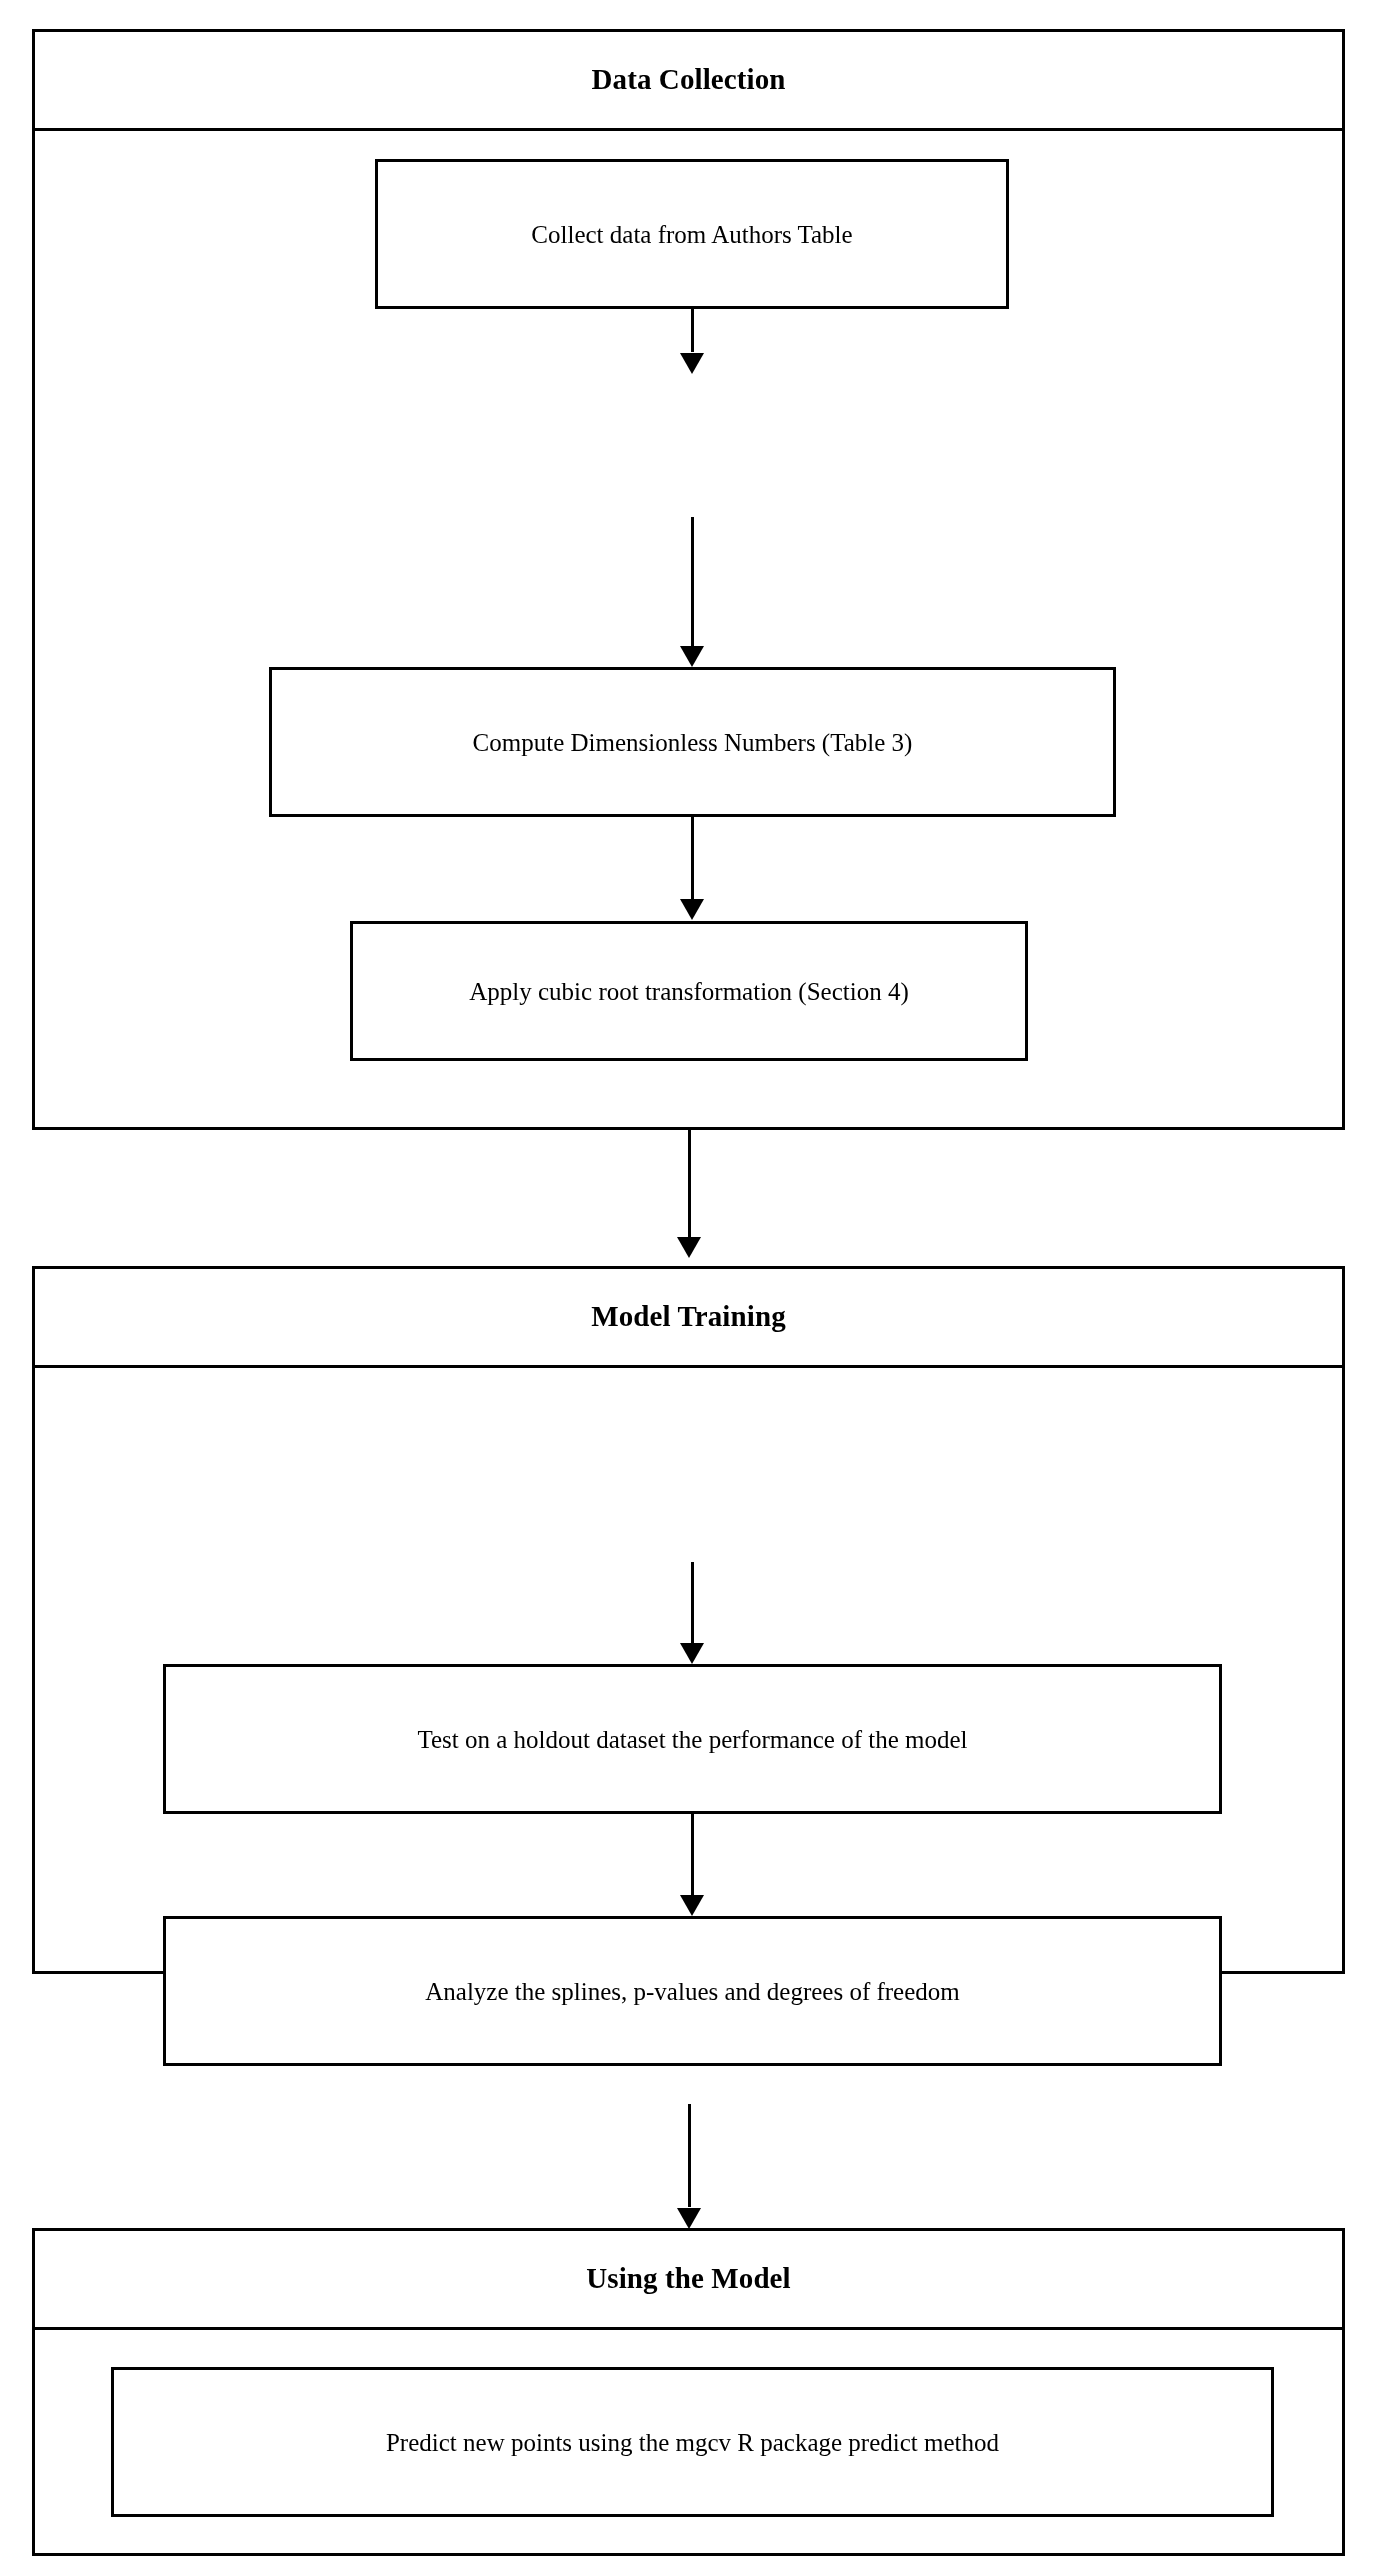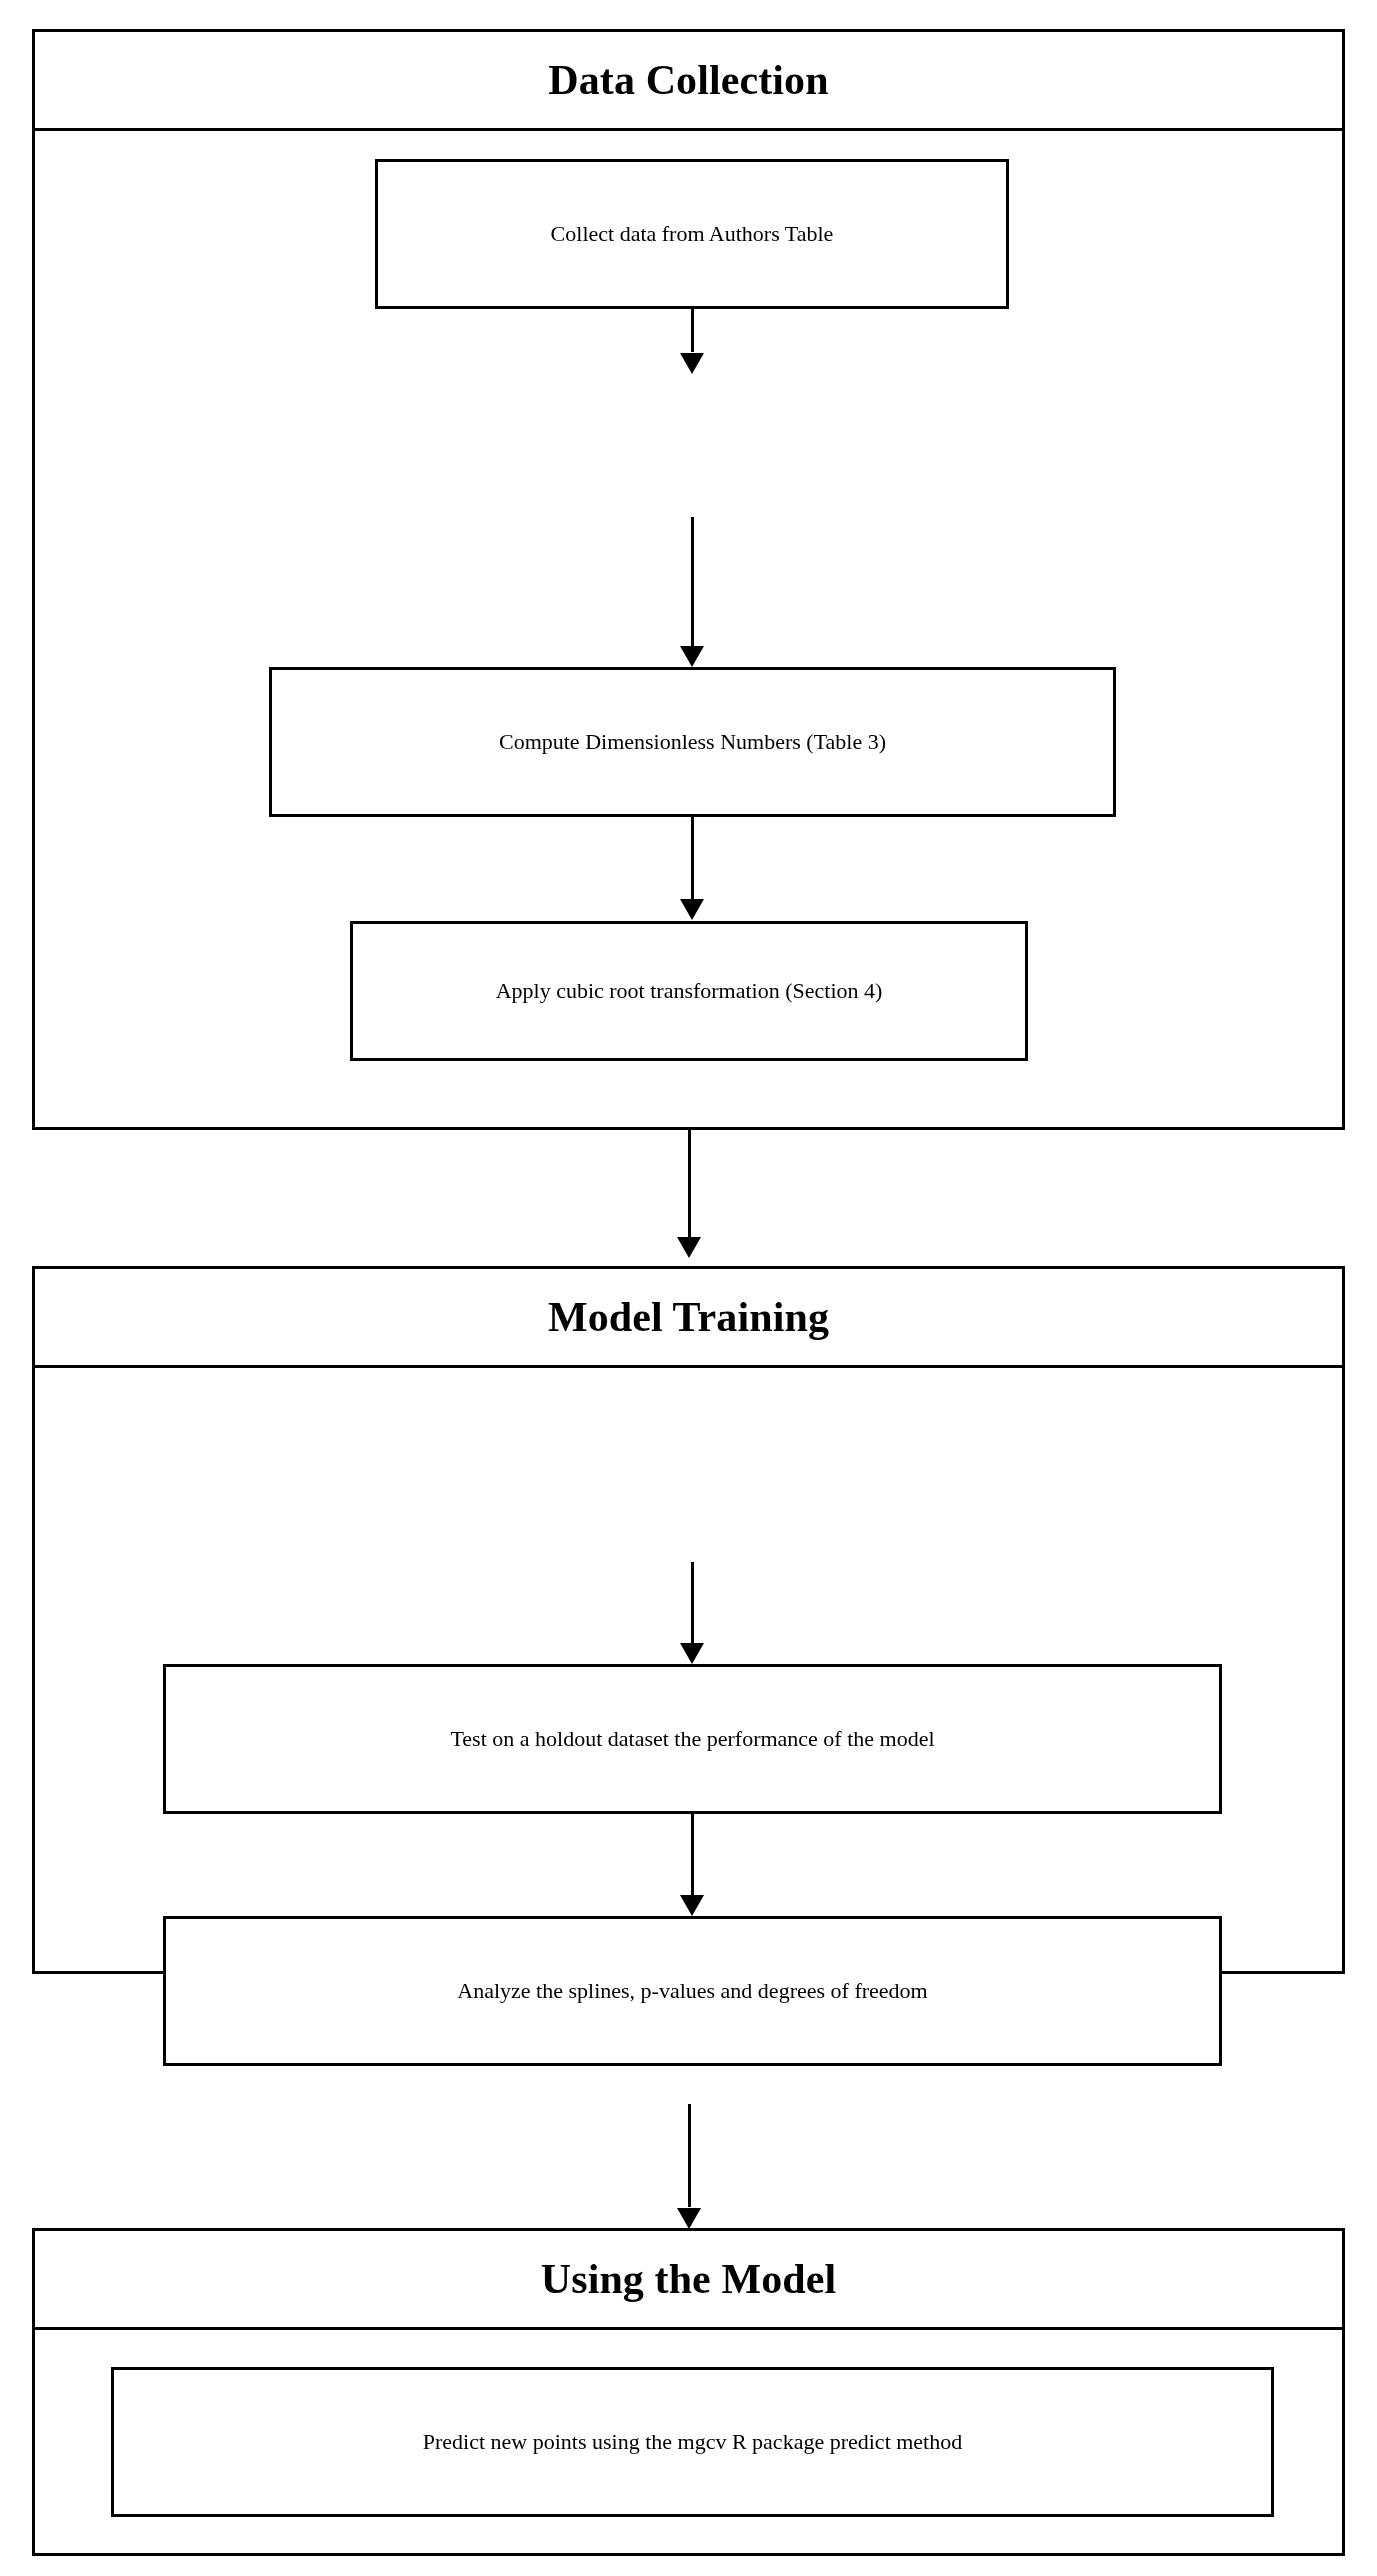--- a/index.html
+++ b/index.html
@@ -33,39 +33,39 @@
     right: 0;
     top: 0;
     box-sizing: border-box;
     border-bottom: 3.6px solid #000000;
     display: flex;
     align-items: center;
     justify-content: center;
   }
   .group-title {
     font-weight: bold;
-    font-size: 42px;
+    font-size: 29px;
     line-height: 1.1;
     letter-spacing: 0.1px;
     white-space: nowrap;
   }
 
   
   .node {
     position: absolute;
     box-sizing: border-box;
     border: 3.6px solid #000000;
     background: #ffffff;
     display: flex;
     align-items: center;
     justify-content: center;
     padding: 4.3px 13px;
   }
   .node-label {
-    font-size: 22px;
+    font-size: 25px;
     line-height: 1.32;
     text-align: center;
     word-break: normal;
   }
 
   
   .arrow {
     position: absolute;
     width: 0;
   }

